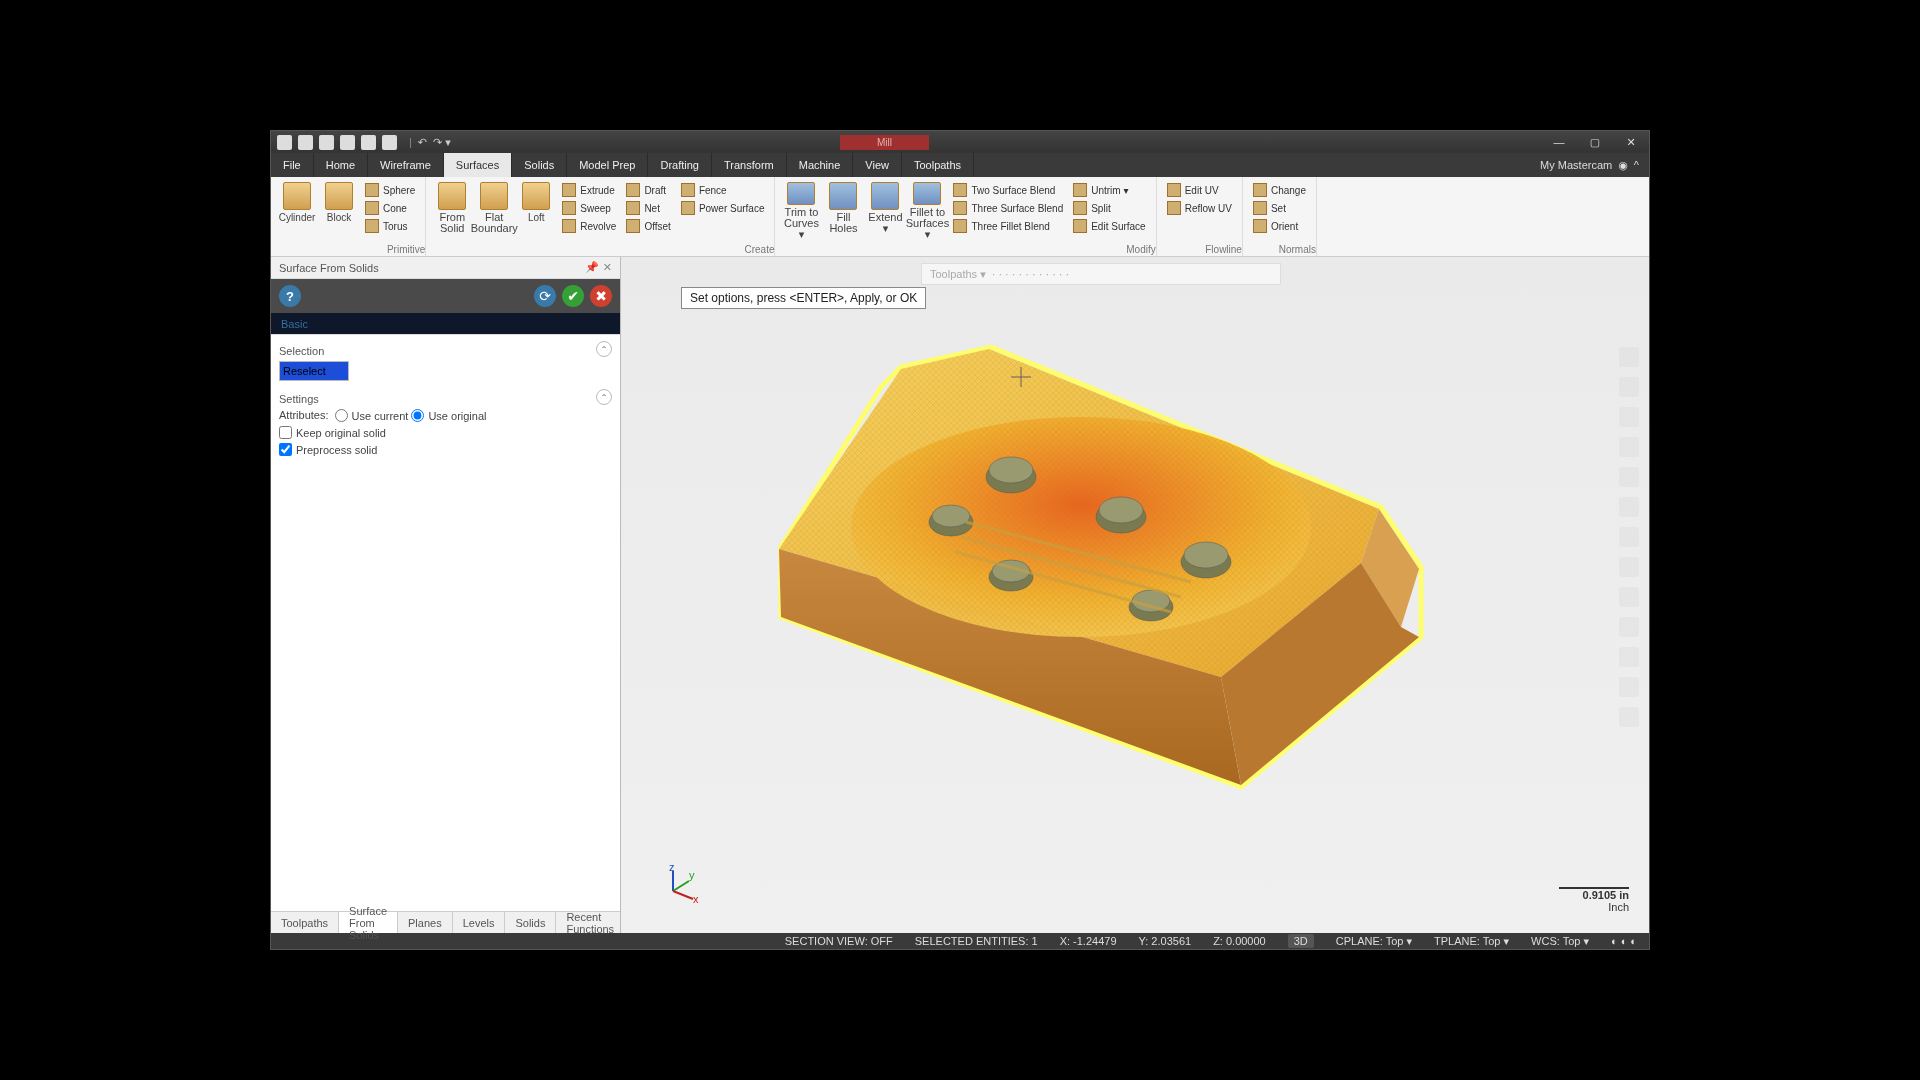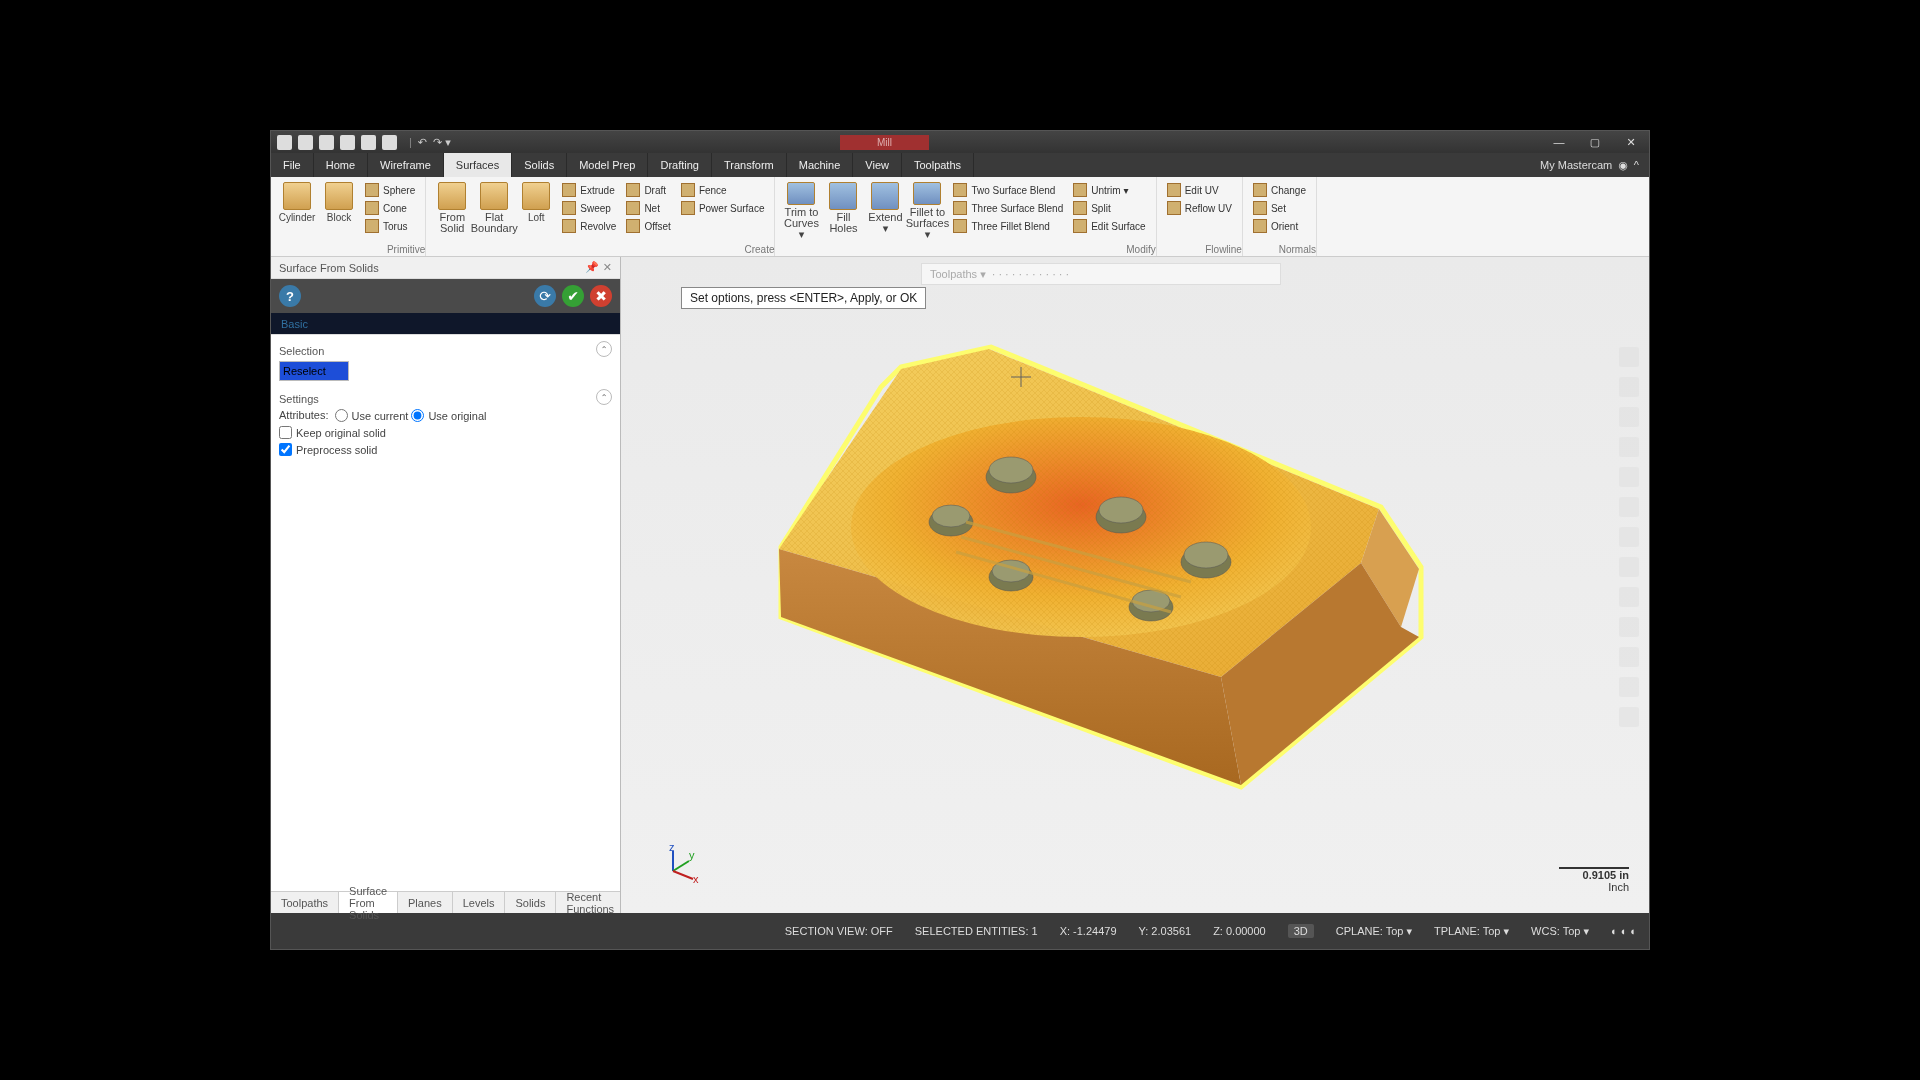--- a/index.html
+++ b/index.html
@@ -74,21 +74,21 @@
 
 .rstrip{position:absolute;right:6px;top:90px;width:24px;display:flex;flex-direction:column;gap:10px}
 .rstrip .ri{width:20px;height:20px;background:#ddd;opacity:.5;border-radius:3px}
 
 
 .btabs{height:22px;background:#f0f0f0;border-top:1px solid #ccc;display:flex;align-items:stretch}
 .btabs .bt{padding:0 10px;display:flex;align-items:center;border-right:1px solid #ccc;font-size:11px;color:#555;cursor:pointer}
 .btabs .bt.active{background:#fff}
 
 
-.status{height:36px;background:#3a3a3a;color:#ddd;display:flex;align-items:center;padding:0 12px;gap:22px;font-size:10px}
+.status{height:16px;background:#3a3a3a;color:#ddd;display:flex;align-items:center;padding:0 12px;gap:22px;font-size:10px}
 .status .sp{flex:1}
 .status .pill{background:#555;padding:1px 6px;border-radius:2px}
 </style>
 </head>
 <body>
 
 <div class="app">
 
   <div class="titlebar">
     <div class="qat">

